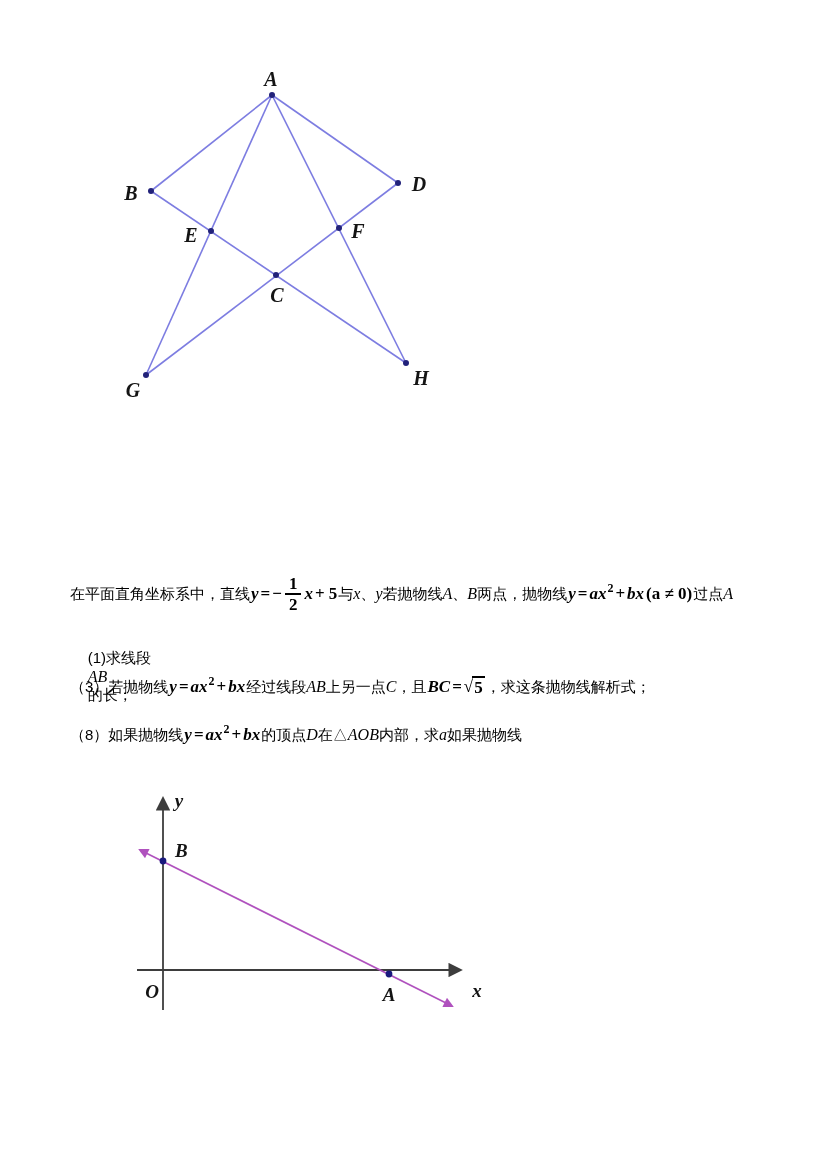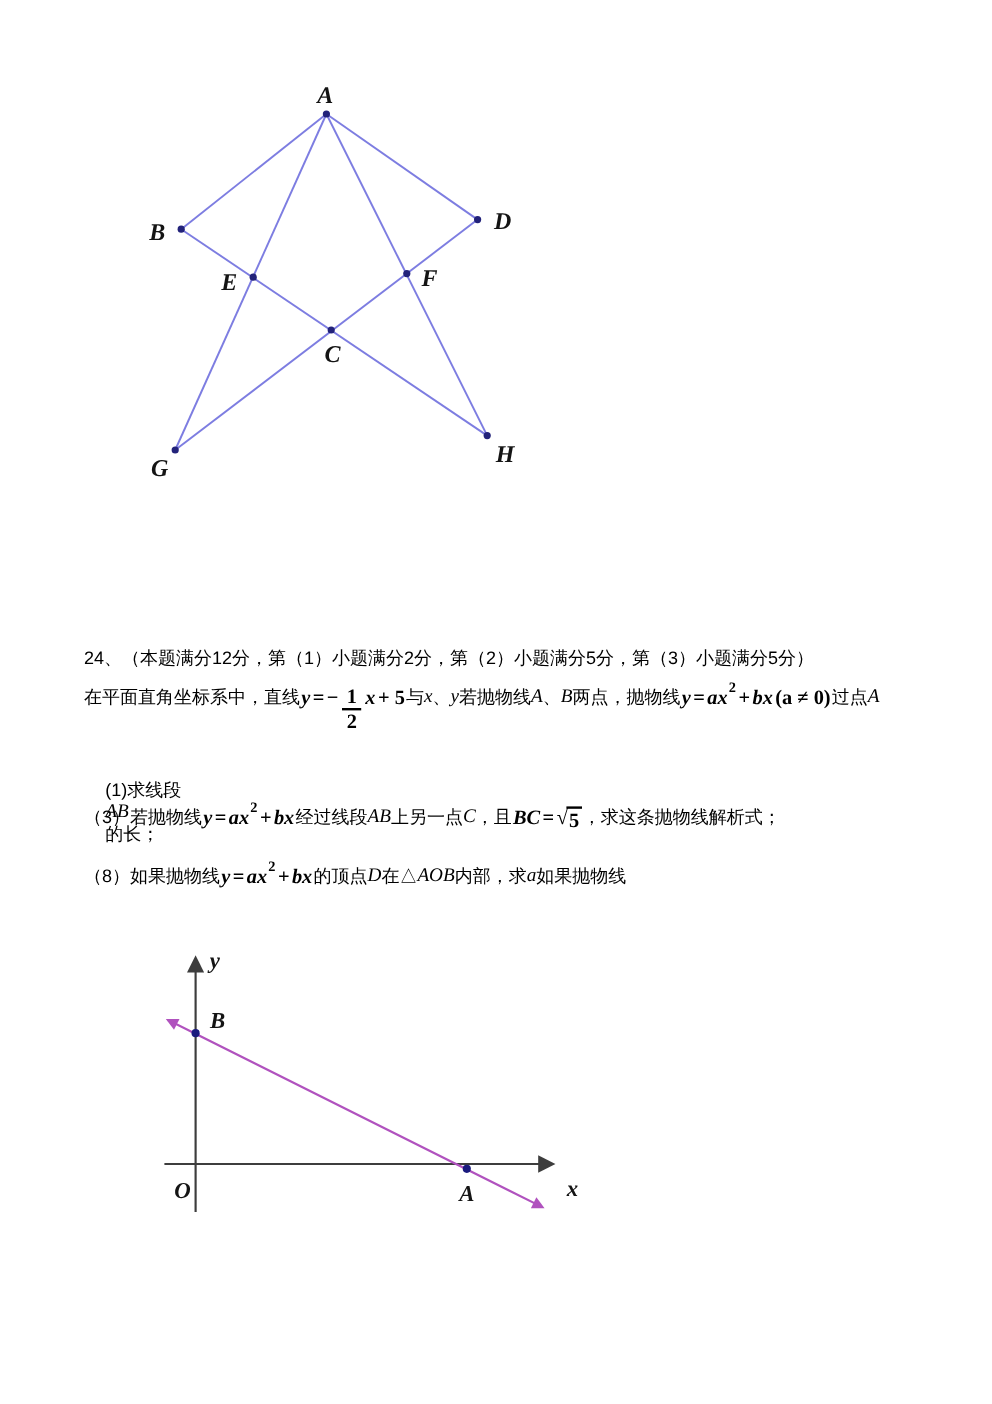--- a/index.html
+++ b/index.html
@@ -1,21 +1,21 @@
 <!DOCTYPE html>
 <html><head>
 <meta charset="utf-8">
 <style>
   html,body{margin:0;padding:0;background:#ffffff;}
   .page{position:relative;width:827px;height:1170px;background:#ffffff;color:#000;
         font-family:"Liberation Sans",sans-serif;overflow:hidden;}
   .abs{position:absolute;}
   .textline{position:absolute;left:70px;white-space:pre;}
   .cn{font-size:15px;font-family:"Liberation Sans",sans-serif;}
-  .flexline{display:flex;align-items:flex-start;}
+  .flexline{display:flex;align-items:center;}
   .m{font-family:"Liberation Serif",serif;font-weight:bold;font-size:17px;margin:0 1px;}
   .mi{font-style:italic;}
   .it{font-family:"Liberation Serif",serif;font-style:italic;font-size:16px;}
   .supm{font-family:"Liberation Serif",serif;font-weight:bold;font-size:12px;
         position:relative;top:-6px;margin-right:1px;}
   .frac{display:inline-flex;flex-direction:column;align-items:center;line-height:1;margin:0 2px;}
   .frac .m{margin:0;}
   .fnum{padding:0 4px 1px;}
   .fden{border-top:2px solid #000;padding:1px 4px 0;}
   .rad{border-top:2px solid #000;padding:0 2px;margin-left:-1px;}
@@ -47,21 +47,20 @@
       <circle cx="339" cy="228" r="3" fill="#22227a"></circle>
       <text x="358" y="238" text-anchor="middle" class="figlabel">F</text>
       <circle cx="276" cy="275" r="3" fill="#22227a"></circle>
       <text x="277" y="302" text-anchor="middle" class="figlabel">C</text>
       <circle cx="146" cy="375" r="3" fill="#22227a"></circle>
       <text x="133" y="397" text-anchor="middle" class="figlabel">G</text>
       <circle cx="406" cy="363" r="3" fill="#22227a"></circle>
       <text x="421" y="385" text-anchor="middle" class="figlabel">H</text>
     </svg>
 
-  <div class="textline cn" style="top:539px">24、（本题满分12分，第（1）小题满分2分，第（2）小题满分5分，第（3）小题满分5分）</div>
 
   <div class="textline flexline" style="top:572px;height:44px">
     <span class="cn">在平面直角坐标系中，直线</span>
     <span class="m mi">y</span>
     <span class="m">=</span>
     <span class="m">−</span>
     <span class="frac">
       <span class="m fnum">1</span>
       <span class="m fden">2</span>
     </span>

